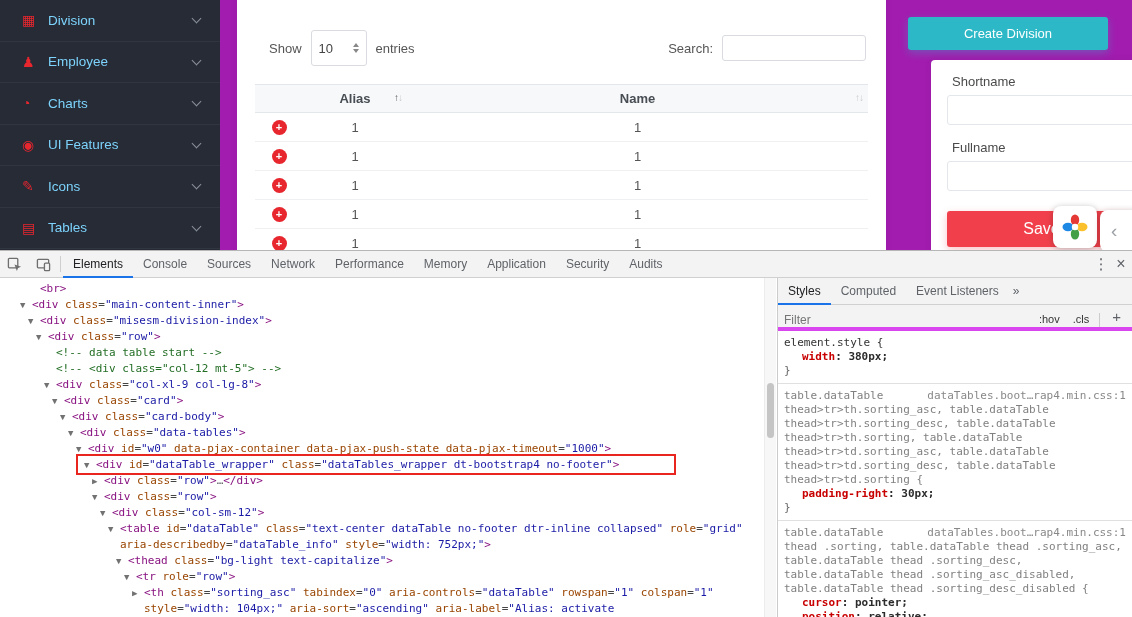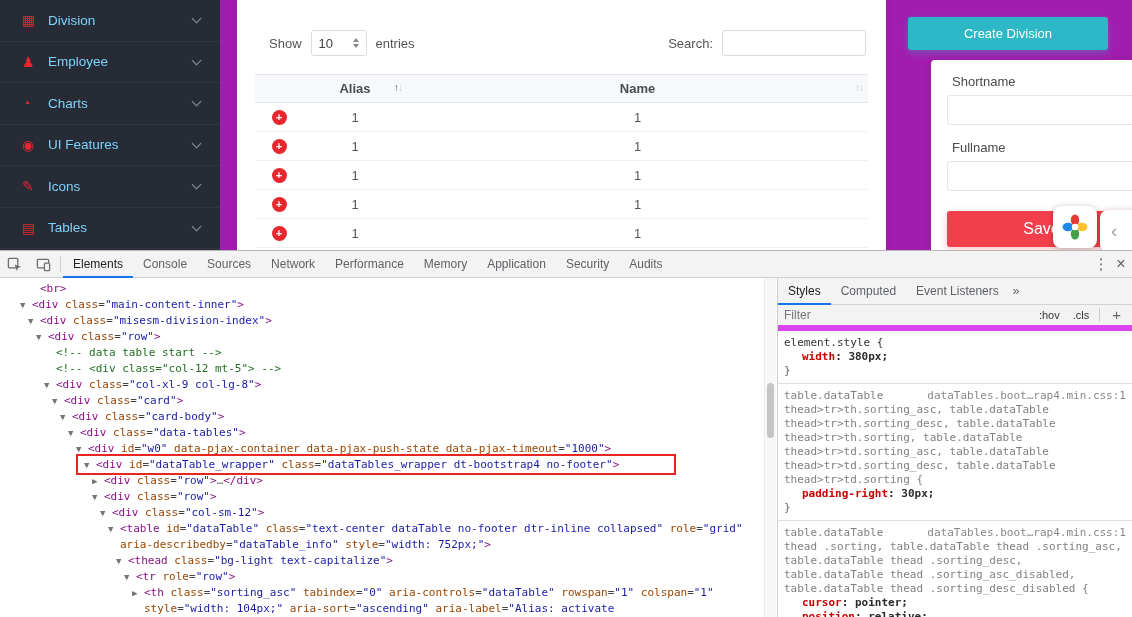--- a/index.html
+++ b/index.html
@@ -12,21 +12,21 @@
   .side-item { height:41.5px; display:flex; align-items:center; padding:0 20px 0 22px; border-bottom:1px solid rgba(255,255,255,.05); cursor:pointer; }
   .side-icon { width:26px; color:#e8262e; font-size:14px; }
   .side-label { flex:1; color:#7dd3fc; font-size:13.5px; }
   .side-chev { width:7px; height:7px; border-right:1.5px solid #8b919b; border-bottom:1.5px solid #8b919b; transform:rotate(45deg); margin-top:-3px; }
 
   .main { position:relative; flex:1; background:#a21caf; overflow:hidden; }
 
   .table-card { position:absolute; left:17px; top:-16px; width:649px; height:290px; background:#fff; border-radius:4px; box-shadow:0 0 8px rgba(0,0,0,.05); }
   .controls { display:flex; justify-content:space-between; align-items:center; margin:46px 20px 0 32px; }
   .length-group, .search-group { display:flex; align-items:center; gap:9px; font-size:13px; color:#555; }
-  .page-select { width:56px; height:26px; border:1px solid #d9dbe0; border-radius:3px; display:flex; align-items:center; justify-content:space-between; padding:0 7px; font-size:13px; color:#444; background:#fff; cursor:pointer; }
+  .page-select { width:56px; height:36px; border:1px solid #d9dbe0; border-radius:3px; display:flex; align-items:center; justify-content:space-between; padding:0 7px; font-size:13px; color:#444; background:#fff; cursor:pointer; }
   .spinners { display:flex; flex-direction:column; gap:2px; }
   .spin-up { width:0; height:0; border-left:3.5px solid transparent; border-right:3.5px solid transparent; border-bottom:4px solid #888; }
   .spin-down { width:0; height:0; border-left:3.5px solid transparent; border-right:3.5px solid transparent; border-top:4px solid #888; }
   .search-input { width:144px; height:26px; border:1px solid #d9dbe0; border-radius:3px; background:#fff; outline:none; padding:0 6px; font-size:13px; color:#444; }
 
   .data-table { width:calc(100% - 36px); margin:18px 18px 0; border-collapse:collapse; font-size:13px; color:#555; }
   .data-table thead th { background:#f7f8fa; border-top:1px solid #e3e6ea; border-bottom:1px solid #e3e6ea; height:28px; font-weight:bold; color:#474d53; position:relative; text-align:center; }
   .data-table th:nth-child(1) { width:48px; }
   .data-table th:nth-child(2) { width:104px; }
   .sort-arrows { position:absolute; right:5px; top:7px; font-size:10px; letter-spacing:-1px; }
@@ -69,21 +69,21 @@
   .annotation-box { position:absolute; left:76px; top:-3px; width:600px; height:21px; border:2px solid #e8261f; pointer-events:none; }
 
   .dom-scrollbar { position:absolute; right:1px; top:0; width:12px; height:100%; background:#f7f7f7; border-left:1px solid #ececec; }
   .dom-scroll-thumb { position:absolute; left:2px; right:2px; top:105px; height:55px; background:#c5c5c5; border-radius:5px; cursor:pointer; }
 
   .styles-pane { flex:1; display:flex; flex-direction:column; background:#fff; overflow:hidden; }
   .styles-tabs { height:27px; background:#f3f3f3; border-bottom:1px solid #d0d0d0; display:flex; align-items:center; flex:none; }
   .styles-tab { padding:0 10px; font-size:12px; color:#5f6368; height:27px; line-height:26px; cursor:pointer; }
   .styles-tab.active { color:#202124; box-shadow:inset 0 -2px 0 #1a73e8; }
   .tab-overflow { margin-left:4px; color:#5f6368; font-size:12px; cursor:pointer; }
-  .styles-filter { height:26px; background:#f3f3f3; border-bottom:6px solid #d946ef; display:flex; align-items:center; padding:0 6px; gap:7px; flex:none; }
+  .styles-filter { height:26px; background:#f3f3f3; border-bottom:4px solid #d946ef; display:flex; align-items:flex-end; padding:0 6px; gap:7px; flex:none; }
   .filter-input { flex:1; border:none; background:transparent; font-size:12px; outline:none; color:#333; font-family:"Liberation Sans",sans-serif; }
   .toggle-btn { font-size:11px; color:#333; padding:2px 3px; cursor:pointer; }
   .filter-sep { width:1px; height:14px; background:#ccc; }
   .new-rule-btn { font-size:15px; color:#5f6368; padding:0 5px 2px; cursor:pointer; }
   .styles-content { flex:1; overflow:hidden; font-family:"DejaVu Sans Mono", monospace; font-size:11px; line-height:14px; }
   .style-section { border-bottom:1px solid #e0e0e0; padding:5px 6px; }
   .style-link { float:right; color:#888; margin-left:8px; cursor:pointer; }
   .sel-line { color:#808080; cursor:text; }
   .sel-line.inline-kind { color:#333; }
   .prop { padding-left:18px; cursor:text;font-weight:bold; }

